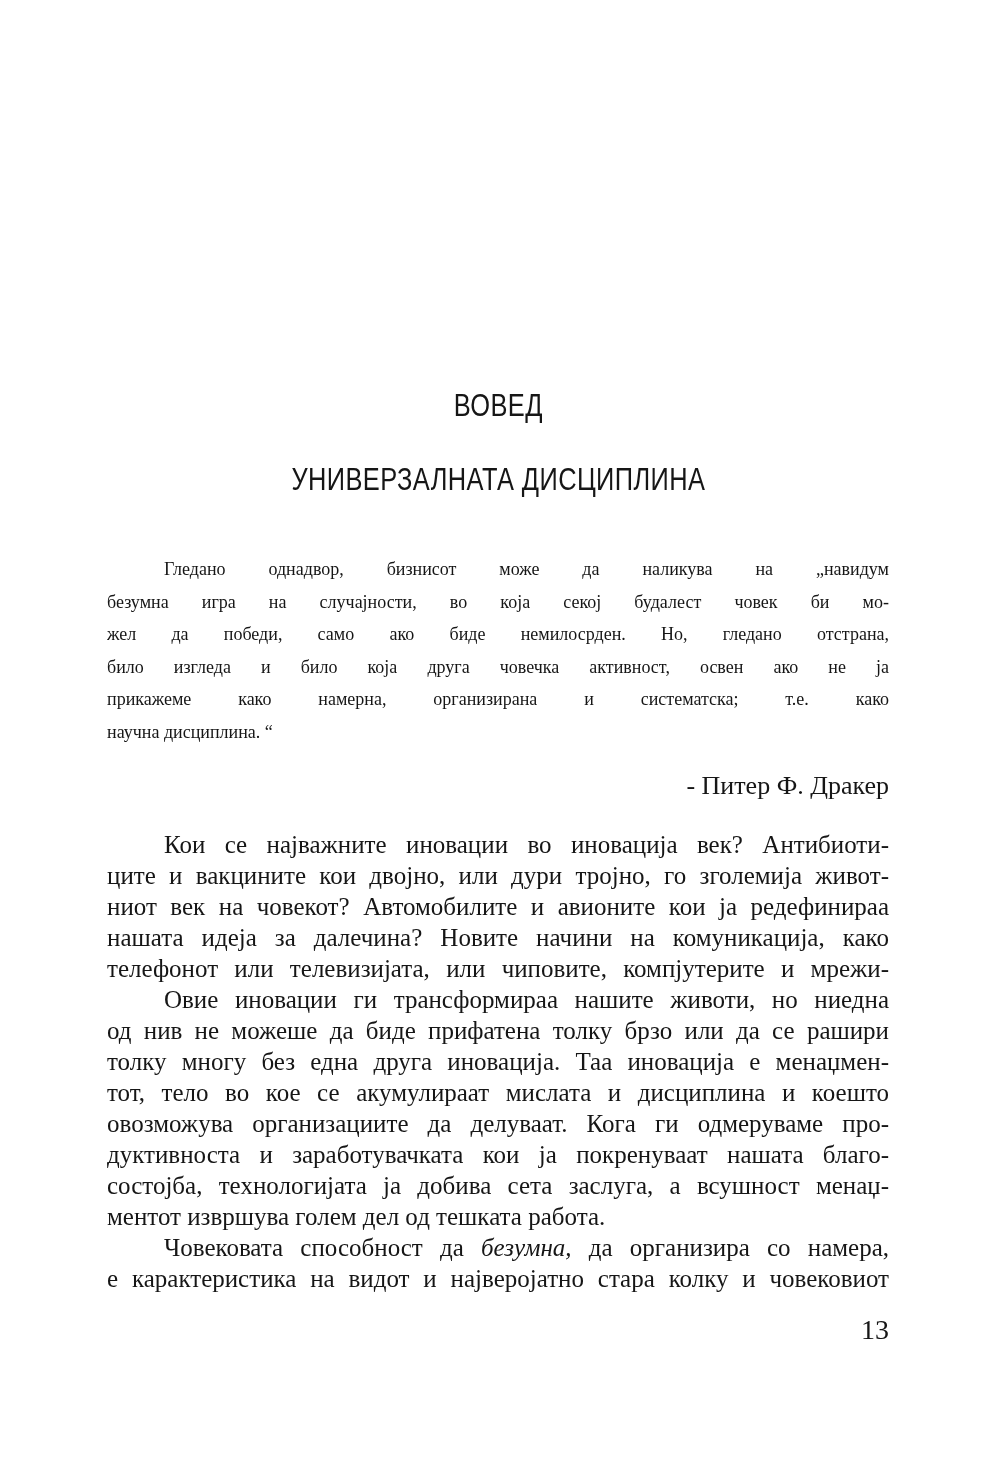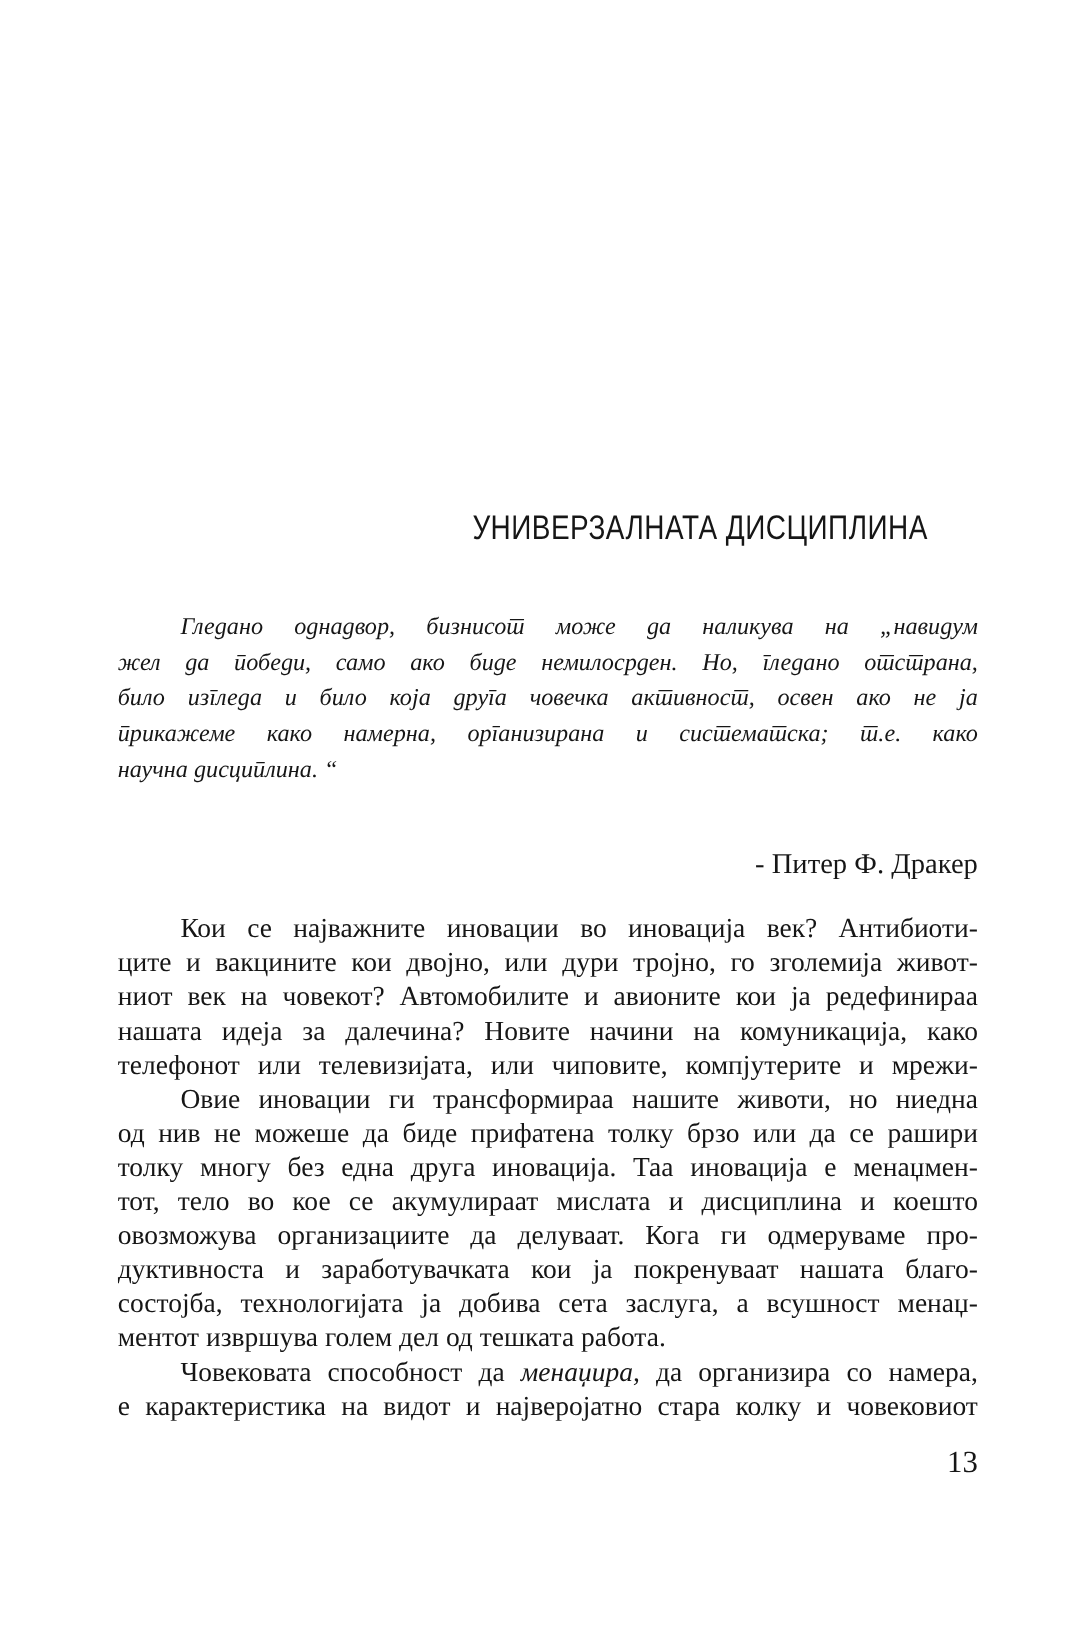--- a/index.html
+++ b/index.html
@@ -35,29 +35,28 @@
     line-height: 37px;
     letter-spacing: 0.5px;
     white-space: nowrap;
   }
   .heading .condense {
     display: inline-block;
     transform: scaleX(0.82);
     transform-origin: 50% 50%;
   }
   #page-title   { top: 387px; }
-  #chapter-title{ top: 461px; text-align: right; }
+  #chapter-title{ top: 461px; }
 
   .epigraph {
     position: absolute;
     top: 553px;
     left: 0;
     width: 100%;
-    font-style: italic;
-    font-size: 22px;
+    font-size: 18px;
   }
   .epigraph .line {
     height: 32.5px;
     line-height: 32.5px;
   }
   .attribution {
     position: absolute;
     top: 770px;
     left: 0;
     width: 100%;
@@ -94,27 +93,31 @@
     line-height: 31px;
     font-family: Liberation Serif, serif;
   }
 </style>
 </head>
 <body>
 
 <div class="page">
   <div class="content">
 
+    <div class="heading" id="page-title">
+      <span class="condense">ВОВЕД</span>
+    </div>
 
     <div class="heading" id="chapter-title">
       <span class="condense">УНИВЕРЗАЛНАТА ДИСЦИПЛИНА</span>
     </div>
 
     <div class="epigraph" id="epigraph">
         <div class="line indent"><span>Гледано однадвор, бизнисот може да наликува на „навидум</span></div>
+        <div class="line"><span>безумна игра на случајности, во која секој будалест човек би мо-</span></div>
         <div class="line"><span>жел да победи, само ако биде немилосрден. Но, гледано отстрана,</span></div>
         <div class="line"><span>било изгледа и било која друга човечка активност, освен ако не ја</span></div>
         <div class="line"><span>прикажеме како намерна, организирана и систематска; т.е. како</span></div>
         <div class="line last"><span>научна дисциплина. “</span></div>
       </div>
 
     <div class="attribution">- Питер Ф. Дракер</div>
 
     <div class="body-text" id="body-text">
         <div>
@@ -128,21 +131,21 @@
           <div class="line indent"><span>Овие иновации ги трансформираа нашите животи, но ниедна</span></div>
           <div class="line"><span>од нив не можеше да биде прифатена толку брзо или да се рашири</span></div>
           <div class="line"><span>толку многу без една друга иновација. Таа иновација е менаџмен-</span></div>
           <div class="line"><span>тот, тело во кое се акумулираат мислата и дисциплина и коешто</span></div>
           <div class="line"><span>овозможува организациите да делуваат. Кога ги одмеруваме про-</span></div>
           <div class="line"><span>дуктивноста и заработувачката кои ја покренуваат нашата благо-</span></div>
           <div class="line"><span>состојба, технологијата ја добива сета заслуга, а всушност менаџ-</span></div>
           <div class="line last"><span>ментот извршува голем дел од тешката работа.</span></div>
         </div>
         <div>
-          <div class="line indent"><span>Човековата способност да </span><i>менаџира,</i><span> да организира со намера,</span></div>
+          <div class="line indent"><span>Човековата способност да </span><i>безумна,</i><span> да организира со намера,</span></div>
           <div class="line"><span>е карактеристика на видот и најверојатно стара колку и човековиот</span></div>
         </div>
       </div>
 
     <div class="page-number">13</div>
 
   </div>
 </div>
 
 </body></html>

